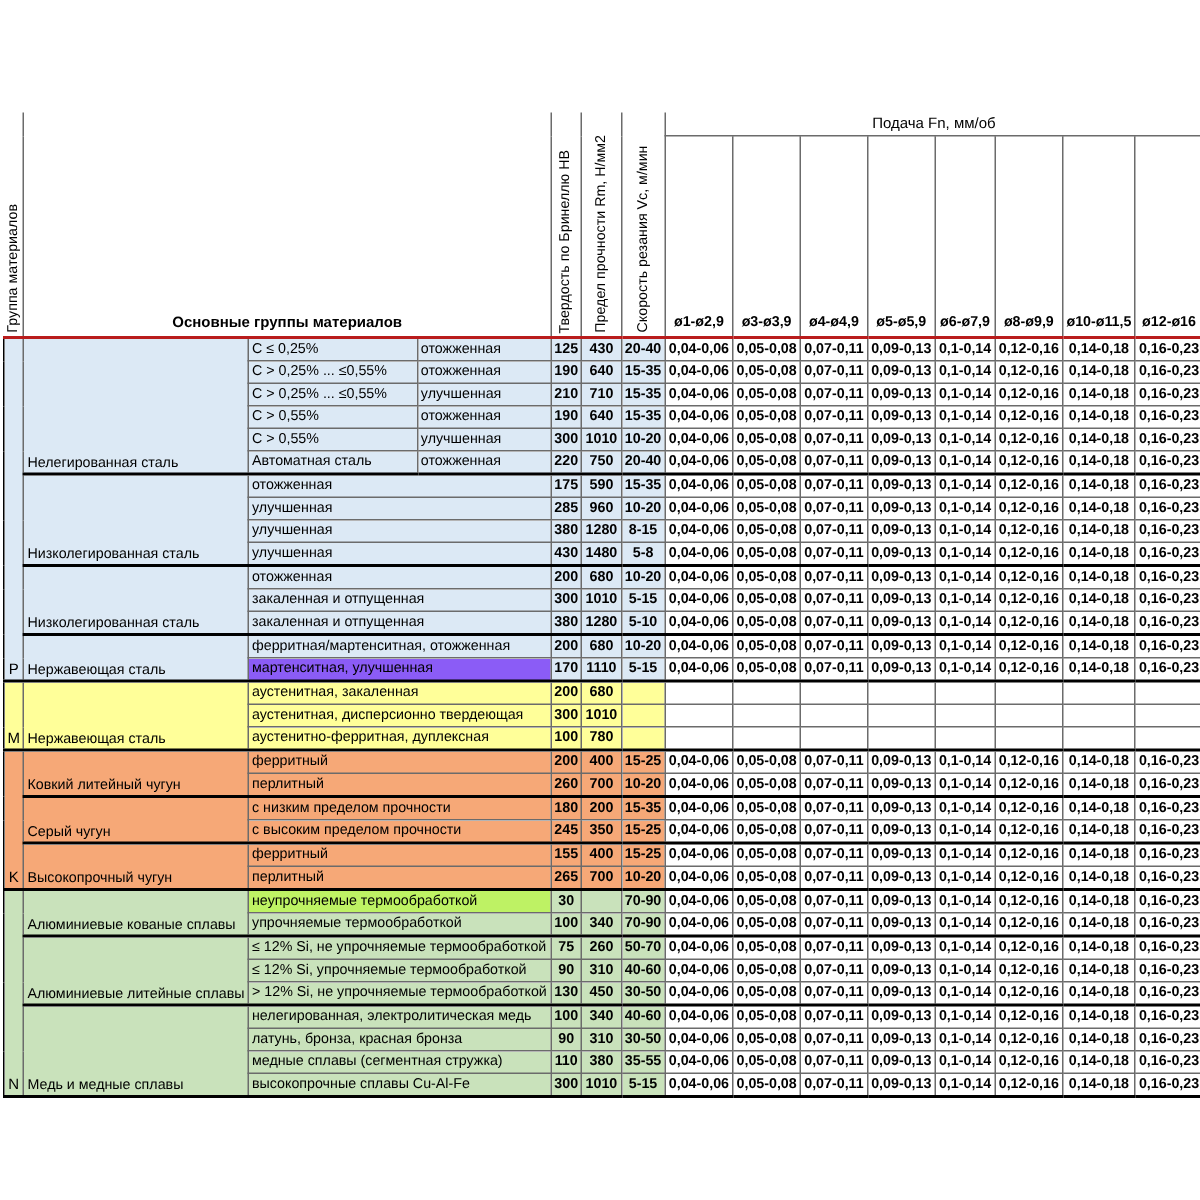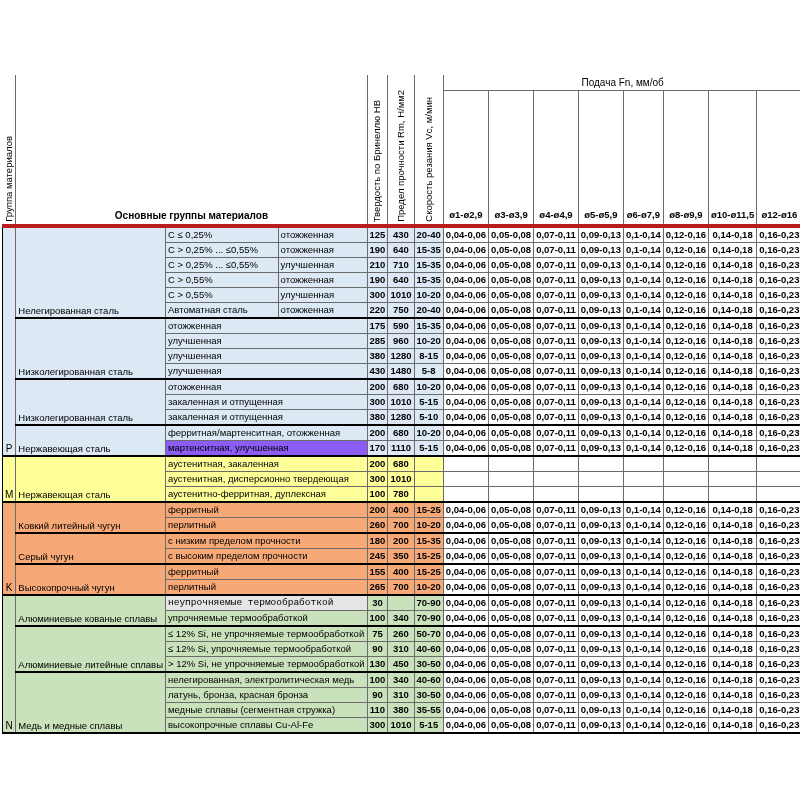--- a/index.html
+++ b/index.html
@@ -8,21 +8,21 @@
   table{border-collapse:collapse;table-layout:fixed;}
   td,th{border:1px solid #6b6b6b;padding:0 2px;font-size:9.5px;line-height:12px;overflow:hidden;white-space:nowrap;font-weight:normal;text-align:left;vertical-align:middle;background:#fff;}
   thead th{border-top:none;}
   th.h-first{border-left:none;}
   .h-feed{height:15px;font-size:10px;text-align:center;}
   .h-dia{height:130px;font-weight:bold;vertical-align:bottom;text-align:center;padding-bottom:3px;}
   .h-main{vertical-align:bottom;text-align:center;font-weight:bold;font-size:10px;padding-bottom:2px;}
   .h-rot{vertical-align:bottom;padding:0;}
   .vwrap{display:flex;height:143px;align-items:flex-end;justify-content:center;}
   .vtext{writing-mode:vertical-rl;transform:rotate(180deg);font-size:9.5px;padding-top:2px;}
-  .bb2{border-bottom:4px solid #b91c1c;}
+  .bb2{border-bottom:2px solid #b91c1c;}
   tbody td{height:14px;}
   .c-letter{text-align:center;vertical-align:bottom;font-size:10px;border-left-color:#000;}
   .c-sub{vertical-align:bottom;}
   .c-num{text-align:center;font-weight:bold;}
   .c-feed{text-align:center;font-weight:bold;background:#fff;}
   .sg-end{border-bottom:2px solid #000;}
 </style>
 </head>
 <body>
 
@@ -431,21 +431,21 @@
           <td class="c-feed sg-end">0,07-0,11</td>
           <td class="c-feed sg-end">0,09-0,13</td>
           <td class="c-feed sg-end">0,1-0,14</td>
           <td class="c-feed sg-end">0,12-0,16</td>
           <td class="c-feed sg-end">0,14-0,18</td>
           <td class="c-feed sg-end">0,16-0,23</td>
         </tr>
         <tr>
           <td class="c-letter sg-end" rowspan="9" style="background: rgb(201, 226, 187);">N</td>
           <td class="c-sub sg-end" rowspan="2" style="background: rgb(201, 226, 187);">Алюминиевые кованые сплавы</td>
-          <td class="c-spec" colspan="2" style="background: #e5e5e5; font-family: Liberation Mono, monospace;">неупрочняемые термообработкой</td>
+          <td class="c-spec" colspan="2" style="background: #bef264;">неупрочняемые термообработкой</td>
           <td class="c-num" style="background: rgb(201, 226, 187);">30</td>
           <td class="c-num" style="background: rgb(201, 226, 187);"></td>
           <td class="c-num" style="background: rgb(201, 226, 187);">70-90</td>
           <td class="c-feed">0,04-0,06</td>
           <td class="c-feed">0,05-0,08</td>
           <td class="c-feed">0,07-0,11</td>
           <td class="c-feed">0,09-0,13</td>
           <td class="c-feed">0,1-0,14</td>
           <td class="c-feed">0,12-0,16</td>
           <td class="c-feed">0,14-0,18</td>

